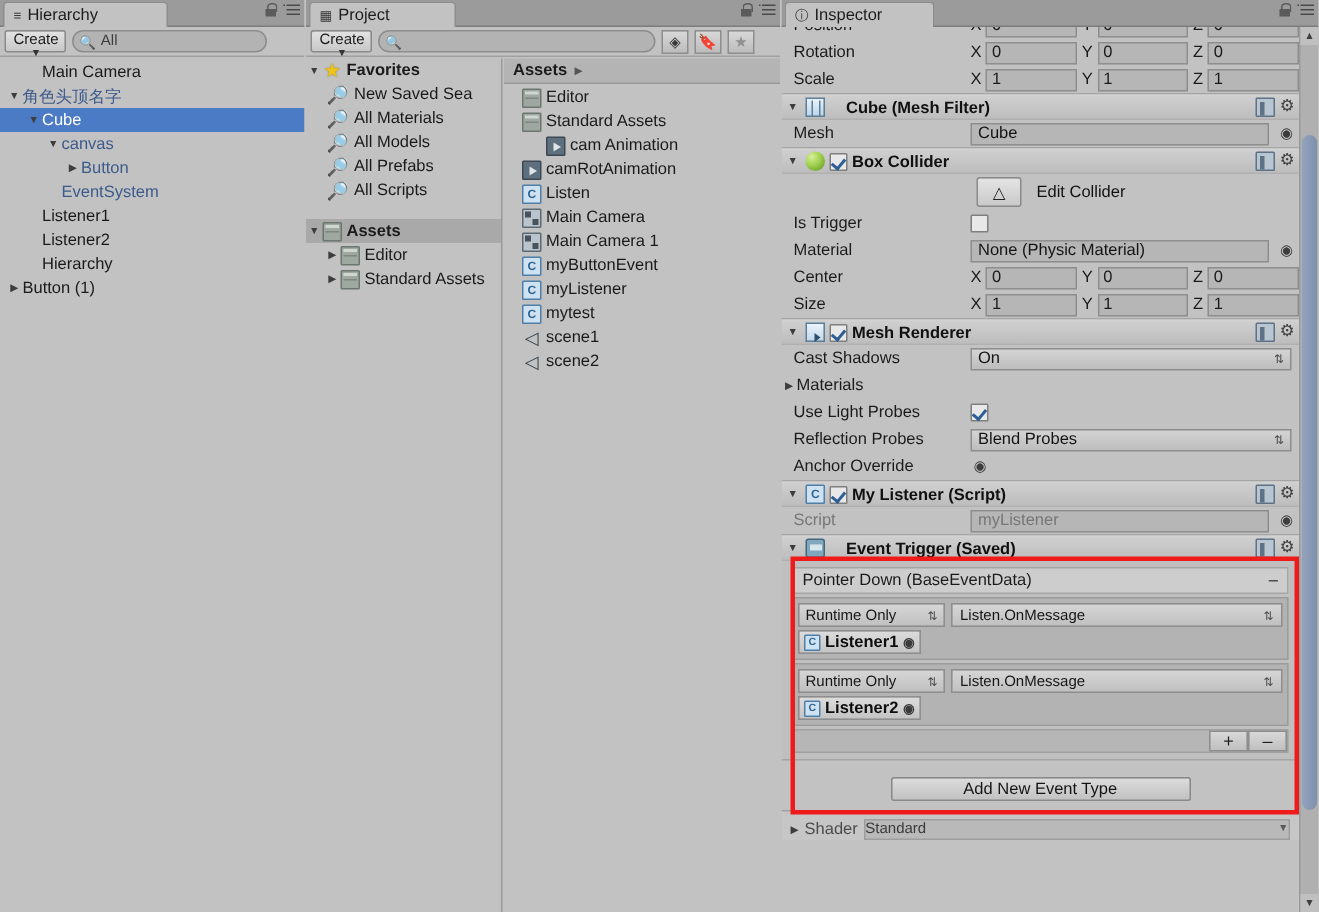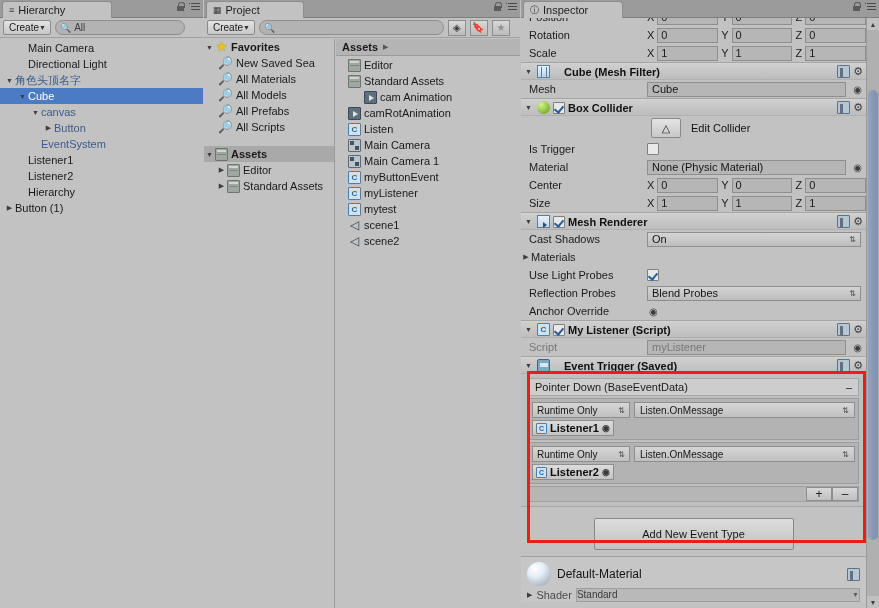--- a/index.html
+++ b/index.html
@@ -50,21 +50,21 @@
   .toolbar {
     height: 20px; background: #c2c2c2;
     border-bottom: 1px solid #a0a0a0;
     display: flex; align-items: center; padding: 0 3px; gap: 4px;
   }
   .btn-create {
     height: 15px; padding: 0 4px 0 5px;
     background: linear-gradient(#e2e2e2,#c8c8c8);
     border: 1px solid #8a8a8a; border-radius: 2px;
     display: flex; align-items: center; gap: 0;
-    font-size: 10px; color: #1a1a1a; white-space: nowrap;
+    font-size: 10px; color: #1a1a1a; white-space: nowrap; flex-direction: column;
   }
   .btn-create .car { font-size: 7px; color: #333; }
   .search {
     height: 15px; border: 1px solid #8d8d8d; border-radius: 8px;
     background: #b3b3b3; display: flex; align-items: center;
     padding: 0 6px 0 4px; gap: 3px; flex: 1; min-width: 0;
   }
   .search .sico { font-size: 9px; color: #4d4d4d; }
   .search .sval { font-size: 10px; color: #3d3d3d; }
   .tbtn {
@@ -195,21 +195,21 @@
   .et-line2 { display:flex; margin-top:2px; }
   .et-obj { height:16px; background:linear-gradient(#dcdcdc,#c4c4c4); border:1px solid #8e8e8e;
             display:flex; align-items:center; padding:0 3px; gap:3px; font-size:11px; font-weight:bold; color:#0e0e0e; }
   .et-objico { width:11px; height:11px; background:#cfe2f2; border:1px solid #4d7fa8; border-radius:1px;
                font-size:7px; line-height:9px; text-align:center; color:#2e6394; font-weight:bold; }
   .et-footer { margin: 2px 7px 4px 7px; height:16px; background:#b6b6b6; border:1px solid #a0a0a0;
                display:flex; align-items:center; justify-content:flex-end; }
   .et-pm { width:26px; height:14px; background:linear-gradient(#d8d8d8,#c0c0c0); border:1px solid #8e8e8e;
            display:flex; align-items:center; justify-content:center; font-size:12px; color:#1e1e1e; }
   .addbtn {
-    margin: 6px auto 0 auto; width:200px; height:32px;
+    margin: 6px auto 0 auto; width:200px; height:16px;
     background: linear-gradient(#dcdcdc,#c2c2c2); border:1px solid #898989; border-radius:2px;
     display:flex; align-items:center; justify-content:center; font-size:11px; color:#151515;
   }
 
   .matblock { padding: 4px 0 0 0; }
   .matrow { display:flex; align-items:center; gap:6px; padding:0 6px; height:26px; }
   .matsphere { width:24px; height:24px; border-radius:50%;
     background: radial-gradient(circle at 34% 26%, #ffffff 0%, #e7eef6 35%, #8d9dad 100%); }
   .matname { font-size:12px; color:#141414; flex:1; }
   .shaderrow { display:flex; align-items:center; gap:4px; padding:0 6px; height:15px; }
@@ -259,24 +259,20 @@
       <div class="search" style="max-width:130px;">
         <span class="sico">🔍</span>
         <span class="sval">All</span>
       </div>
     </div>
 
     <div class="tree" id="hierarchy-tree">
         <div class="row" style="padding-left: 17px;">
           <span class="arrow empty">▶</span>
           <span class="lbl">Main Camera</span>
-        </div>
-        <div class="row" style="padding-left: 17px;">
-          <span class="arrow empty">▶</span>
-          <span class="lbl">Directional Light</span>
         </div>
         <div class="row" style="padding-left: 4px;">
           <span class="arrow">▼</span>
           <span class="lbl blue">角色头顶名字</span>
         </div>
         <div class="row sel" style="padding-left: 17px;">
           <span class="arrow">▼</span>
           <span class="lbl blue">Cube</span>
         </div>
         <div class="row" style="padding-left: 30px;">
@@ -674,25 +670,20 @@
           <span class="et-pm">+</span>
           <span class="et-pm">–</span>
         </div>
       </div>
 
       <div style="padding:5px 0 6px 0;">
         <div class="addbtn">Add New Event Type</div>
       </div>
 
       <div style="border-top:1px solid #9f9f9f;background:#c6c6c6;" class="matblock">
-        <div class="matrow">
-          <span class="matsphere"></span>
-          <span class="matname">Default-Material</span>
-          <span class="bookico"></span>
-        </div>
         <div class="shaderrow">
           <span class="tri">▶</span>
           <span class="shaderlbl">Shader</span>
           <span class="shaderfield">
             <span style="flex:1">Standard</span>
             <span style="font-size:7px;color:#5a5a5a;">▼</span>
           </span>
         </div>
       </div>
     </div>

